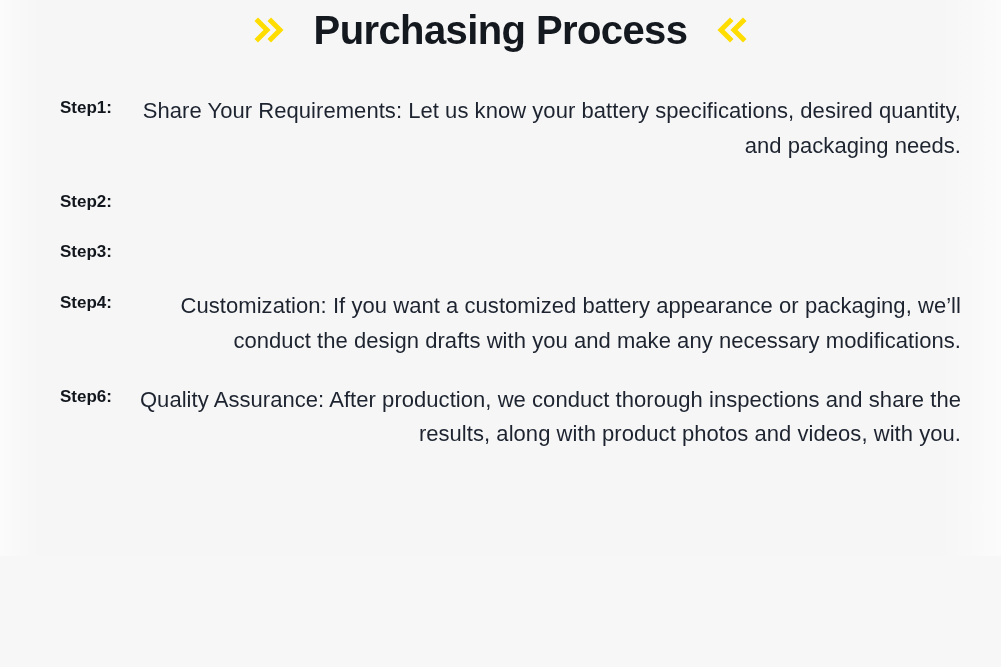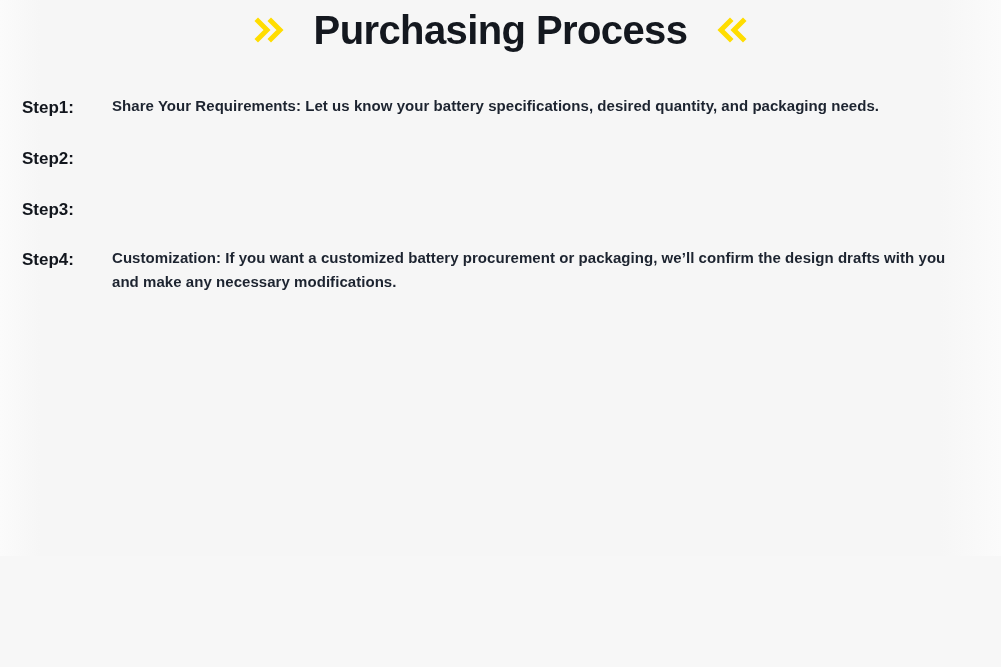--- a/index.html
+++ b/index.html
@@ -52,20 +52,21 @@
     font-weight: 700;
     letter-spacing: -0.6px;
     color: #14181f;
     white-space: nowrap;
     line-height: 1.05;
   }
 
   
   .steps {
     padding: 36px 0 0 0;
+    text-align: right;
   }
 
   .step-row {
     display: flex;
     align-items: flex-start;
     padding: 0 40px 0 22px;
     margin-bottom: 24px;
   }
 
   .step-label {
@@ -77,22 +78,22 @@
     color: #12161d;
     line-height: 1.52;
     padding-top: 1px;
     white-space: nowrap;
   }
 
   .step-text {
     flex: 1 1 auto;
     max-width: 850px;
     font-family: "Liberation Sans", sans-serif;
-    font-size: 15px;
-    font-weight: 700;
+    font-size: 22px;
+    font-weight: 400;
     color: #1d2430;
     line-height: 1.58;
     letter-spacing: 0.05px;
   }
 </style>
 </head>
 <body>
 
 <div class="page">
 
@@ -124,20 +125,24 @@
     <div class="step-row">
       <div class="step-label">Step2:</div>
     </div>
 
     <div class="step-row">
       <div class="step-label">Step3:</div>
     </div>
 
     <div class="step-row">
       <div class="step-label">Step4:</div>
-      <div class="step-text">Customization: If you want a customized battery procurement or packaging, we’ll confirm the design drafts with you and make any necessary modifications.</div>
+      <div class="step-text">Customization: If you want a customized battery appearance or packaging, we’ll conduct the design drafts with you and make any necessary modifications.</div>
     </div>
 
 
+    <div class="step-row">
+      <div class="step-label">Step6:</div>
+      <div class="step-text">Quality Assurance: After production, we conduct thorough inspections and share the results, along with product photos and videos, with you.</div>
+    </div>
 
 
   </div>
 </div>
 
 </body></html>

